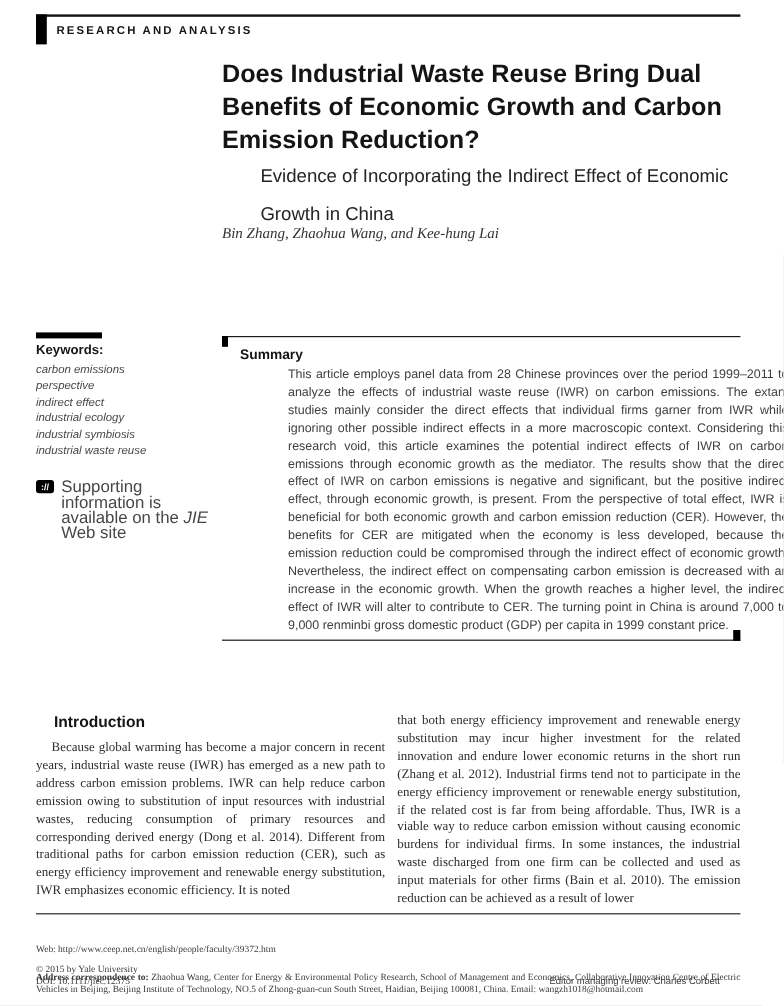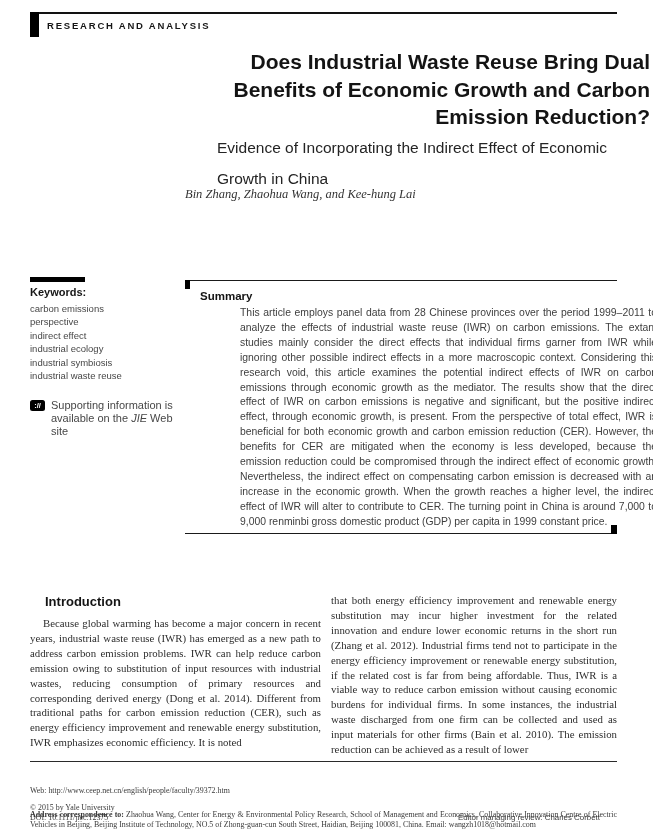--- a/index.html
+++ b/index.html
@@ -6,32 +6,32 @@
   .page {
     position:relative; width:653px; height:838px; margin:0 auto;
     background:#ffffff; overflow:hidden;
     font-family:"Liberation Sans", sans-serif;
   }
   
   .top-rule   { position:absolute; left:30px; top:12px; width:587px; height:2px; background:#121212; }
   .kicker-bar { position:absolute; left:30px; top:12px; width:9px; height:25px; background:#000; }
   .kicker     { position:absolute; left:47px; top:20px; font-size:9.5px; font-weight:bold; letter-spacing:1.8px; color:#161616; }
 
-  .title    { position:absolute; left:185px; top:48px; width:465px; font-size:21px; line-height:27.5px; font-weight:bold; color:#141414; white-space:pre-line;text-align:right; }
+  .title    { position:absolute; left:185px; top:48px; width:465px; font-size:21px; line-height:27.5px; font-weight:bold; color:#141414; white-space:pre-line; }
   .subtitle { position:absolute; left:185px; top:132px; width:465px; font-size:15.5px; line-height:31px; font-weight:normal; color:#242424; white-space:pre-line;margin-left:32px; }
   .authors  { position:absolute; left:185px; top:187px; font-family:"Liberation Serif", serif; font-style:italic; font-size:12.5px; color:#333; }
 
   
   .kw-bar     { position:absolute; left:30px; top:277px; width:55px; height:5px; background:#000; }
   .kw-heading { position:absolute; left:30px; top:286px; font-size:11px; font-weight:bold; color:#161616; }
-  .kw-list    { position:absolute; left:30px; top:302px; font-size:9.5px; line-height:13.4px; color:#474747; }
+  .kw-list    { position:absolute; left:30px; top:302px; font-size:9.5px; line-height:13.4px; color:#474747;font-style:italic; }
 
   .supp       { position:absolute; left:30px; top:399px; width:148px; }
   .supp-icon  { position:absolute; left:0; top:1px; width:15px; height:11px; background:#000; border-radius:2.5px; color:#fff; font-size:7.5px; font-weight:bold; text-align:center; line-height:11px; }
-  .supp-text  { margin-left:21px; font-size:11px; line-height:12.8px; color:#474747; }
+  .supp-text  { margin-left:21px; font-size:14px; line-height:12.8px; color:#474747; }
   .supp-journal { font-style:italic; }
 
   
   .sum-rule-top    { position:absolute; left:185px; top:280px; width:432px; height:1px; background:#1a1a1a; }
   .sum-tick-left   { position:absolute; left:185px; top:280px; width:5px; height:9px; background:#000; }
   .sum-heading     { position:absolute; left:200px; top:290px; font-size:11.5px; font-weight:bold; color:#141414; }
   .sum-body        { position:absolute; left:200px; top:306px; width:417px; font-size:10.4px; line-height:14.9px; color:#3e3e3e; text-align:justify;margin-left:40px; }
   .sum-rule-bottom { position:absolute; left:185px; top:533px; width:432px; height:1px; background:#1a1a1a; }
   .sum-tick-right  { position:absolute; left:611px; top:525px; width:6px; height:9px; background:#000; }
 

